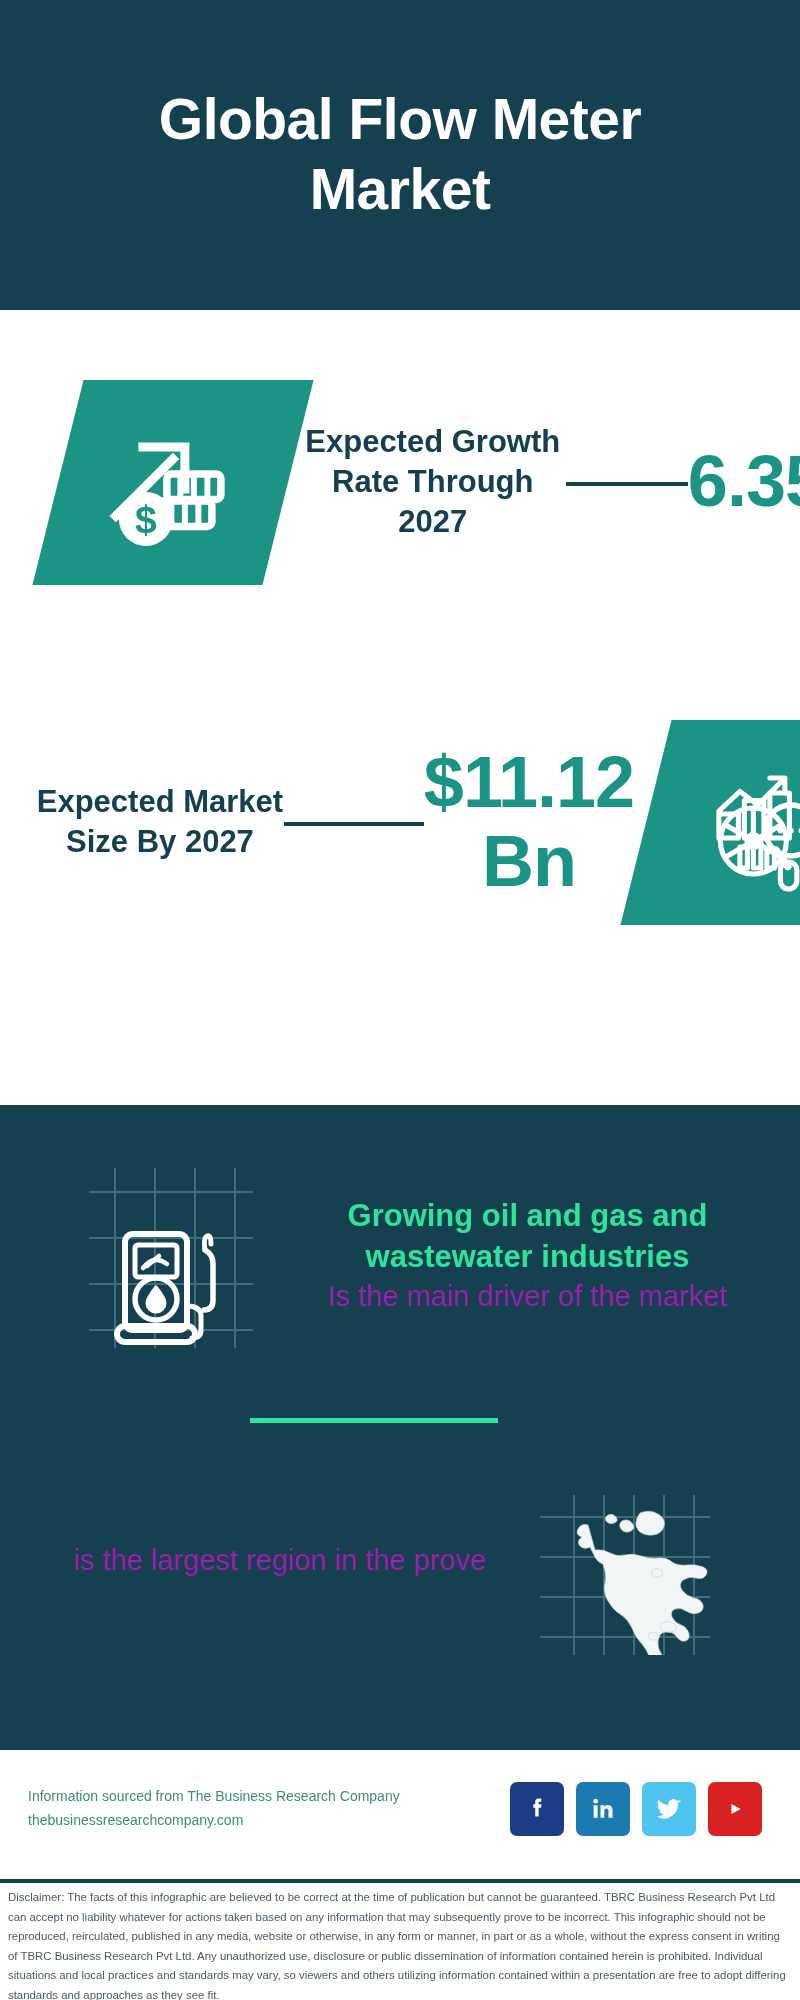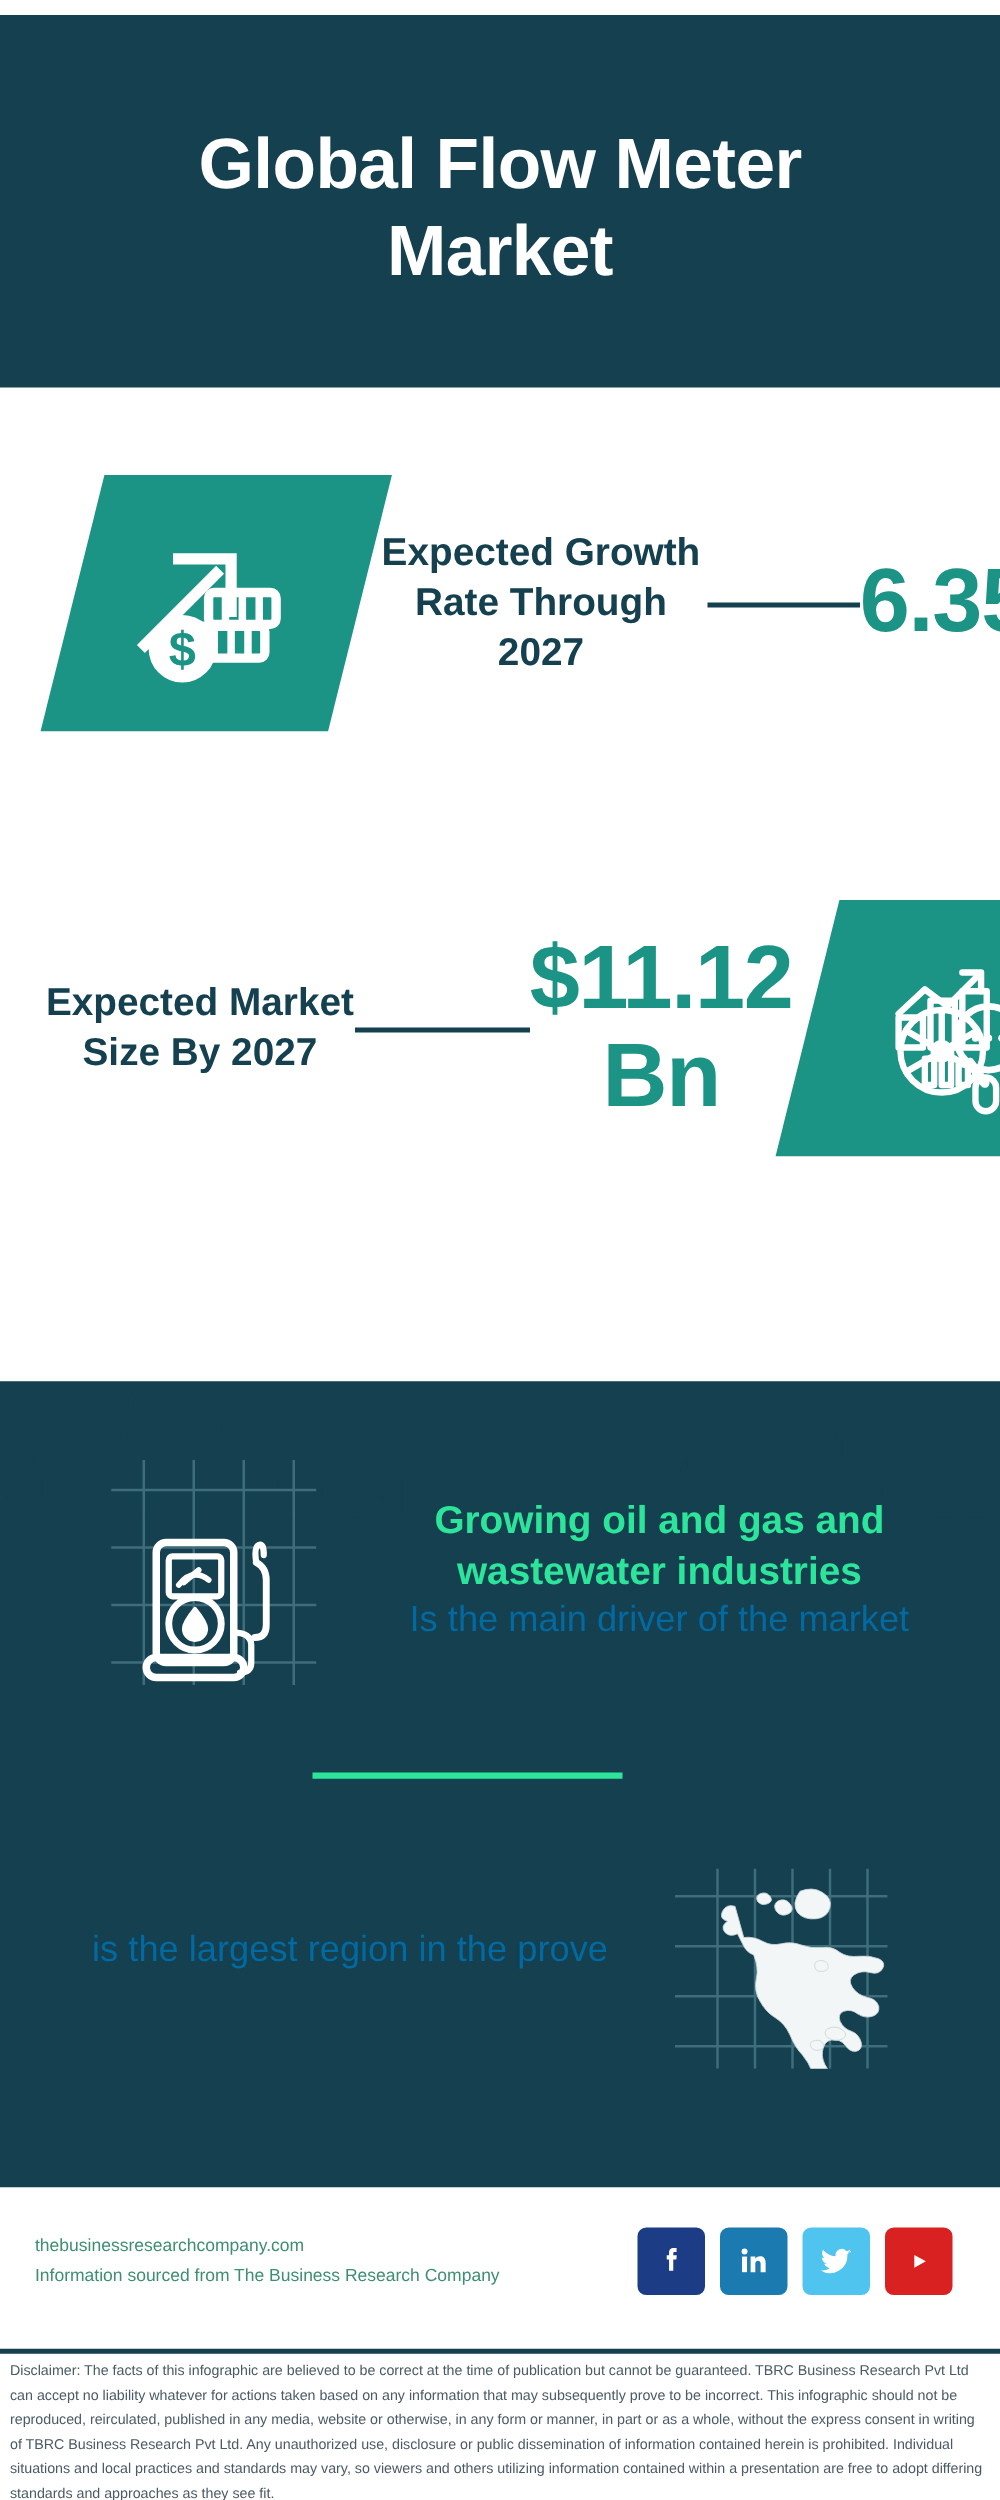--- a/index.html
+++ b/index.html
@@ -13,21 +13,21 @@
     position: relative;
     width: 800px;
     height: 2000px;
     background: #ffffff;
     overflow: hidden;
   }
 
   
   .header {
     position: absolute;
-    left: 0; top: 12px;
+    left: 0; top: 0;
     width: 800px; height: 310px;
     background: #14404f;
     display: flex;
     flex-direction: column;
     align-items: center;
     justify-content: center;
   }
   .header-title {
     color: #ffffff;
     font-size: 57px;
@@ -151,21 +151,21 @@
     padding: 0 10px;
   }
   .panel-headline {
     color: #2ce59b;
     font-size: 31px;
     font-weight: bold;
     line-height: 1.33;
     text-align: center;
   }
   .panel-sub {
-    color: #0369a1;
+    color: #a21caf;
     font-size: 29px;
     font-weight: normal;
     line-height: 1.33;
     text-align: center;
   }
 
   .divider {
     position: absolute;
     left: 250px;
     top: 1418px;
@@ -425,22 +425,22 @@
           <path d="M132 158 q7 -3 12 1 q5 4 0 7 q-6 3 -12 -1 q-4 -4 0 -7 Z"></path>
           <path d="M120 168 q5 -2 8 1 q3 4 -2 6 q-5 1 -7 -2 q-2 -4 1 -5 Z"></path>
         </g>
       </svg>
     </div>
     <div class="spacer-right"></div>
   </div>
 
   <div class="footer">
     <div class="source-block">
+      <div class="source-line">Information sourced from The Business Research Company</div>
       <div class="source-line">thebusinessresearchcompany.com</div>
-      <div class="source-line">Information sourced from The Business Research Company</div>
     </div>
     <div class="socials">
       <a class="social s-fb">
         <svg width="30" height="30" viewBox="0 0 24 24" fill="#ffffff">
           <path d="M15.5 8.2h-2.2V6.9c0-.6.4-.8.7-.8h1.4V3.5h-2c-2.3 0-2.8 1.7-2.8 2.8v1.9H9.1v2.7h1.5V18h2.7v-7.1h2l.2-2.7z"></path>
         </svg>
       </a>
       <a class="social s-li">
         <svg width="30" height="30" viewBox="0 0 24 24" fill="#ffffff">
           <rect x="4.5" y="9" width="3.2" height="10"></rect>

